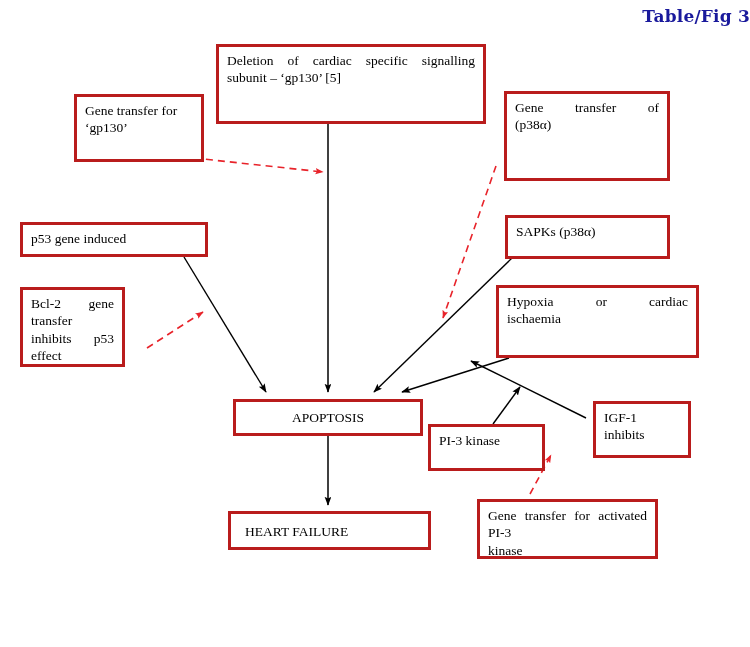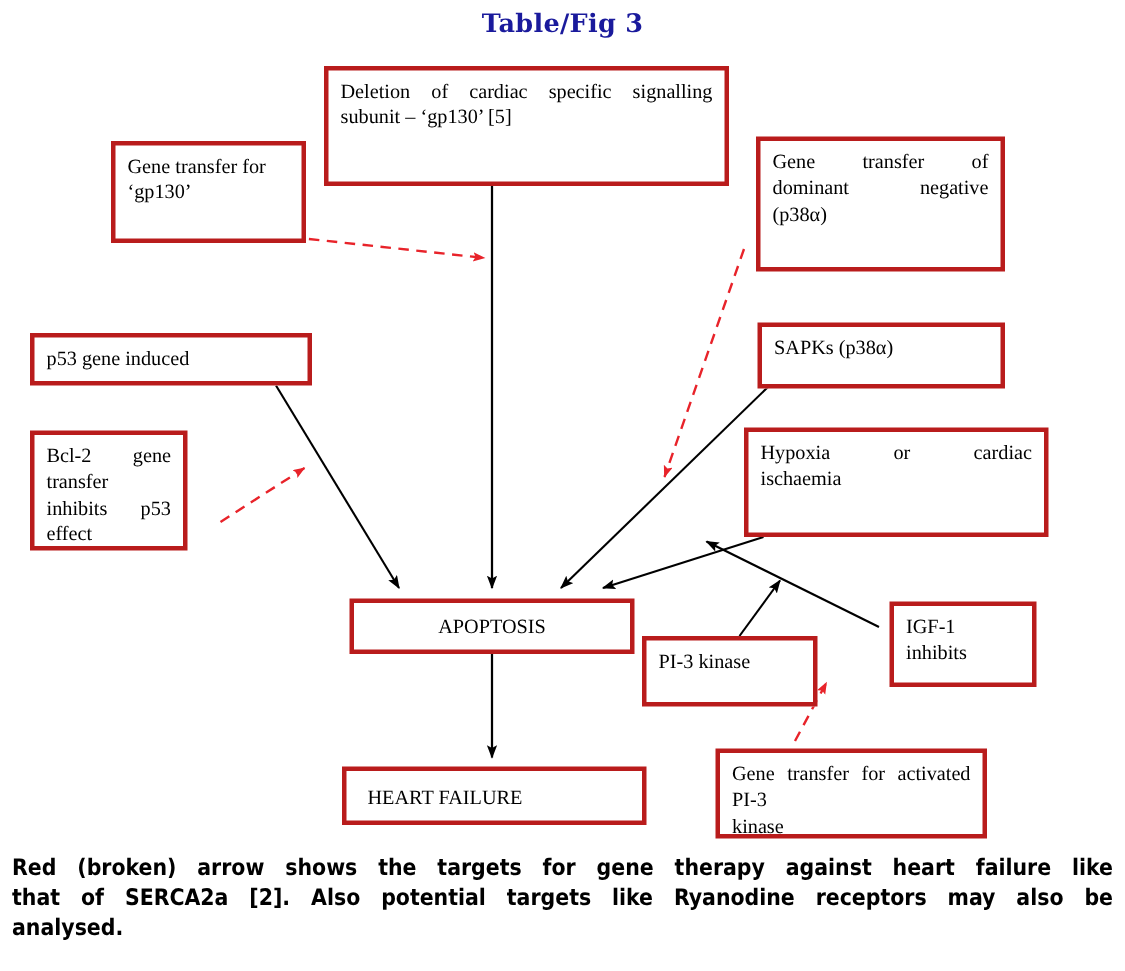--- a/index.html
+++ b/index.html
@@ -1,21 +1,21 @@
 <!DOCTYPE html>
 <html><head>
 <meta charset="utf-8">
 <title>Table/Fig 3</title>
 <style>
   html,body{margin:0;padding:0;background:#ffffff;}
   body{width:750px;height:647px;overflow:hidden;
        font-family:"Liberation Serif","DejaVu Serif",serif;color:#000;}
   #page{position:relative;width:750px;height:647px;background:#fff;}
 
-  .title{position:absolute;left:0;top:6px;width:750px;text-align:center;
+  .title{position:absolute;left:0;top:6px;width:750px;text-align:right;
          font-family:"DejaVu Serif","Liberation Serif",serif;
          font-weight:bold;font-size:17px;color:#1a1a9c;letter-spacing:.2px;}
 
   svg.layer{position:absolute;left:0;top:0;width:750px;height:647px;
             pointer-events:none;}
 
   .box{position:absolute;border:3px solid #b91c1c;background:#fff;
        box-sizing:border-box;font-size:13.5px;line-height:1.28;
        text-align:justify;padding:5px 8px 4px 8px;
        font-family:"Liberation Serif","DejaVu Serif",serif;}
@@ -77,21 +77,20 @@
     <span>subunit – ‘gp130’ [5]</span>
   </div>
 
   <div class="box nojust" style="left:74px;top:94px;width:130px;height:68px;">
     <span>Gene transfer for</span><br>
     <span>‘gp130’</span>
   </div>
 
   <div class="box" style="left:504px;top:91px;width:166px;height:90px;">
     <span class="jline">Gene transfer of</span>
-    <span class="jline">dominant negative</span>
     <span>(p38α)</span>
   </div>
 
   <div class="box nojust" style="left:20px;top:222px;width:188px;height:35px;">
     <span>p53 gene induced</span>
   </div>
 
   <div class="box" style="left:20px;top:287px;width:105px;height:80px;">
     <span class="jline">Bcl-2 gene</span>
     <span>transfer</span>
@@ -123,19 +122,14 @@
   <div class="box nojust" style="left:593px;top:401px;width:98px;height:57px;">
     <span>IGF-1</span><br>
     <span>inhibits</span>
   </div>
 
   <div class="box" style="left:477px;top:499px;width:181px;height:60px;">
     <span class="jline">Gene transfer for activated PI-3</span>
     <span>kinase</span>
   </div>
 
-  <div class="caption">
-    <span>Red (broken) arrow shows the targets for gene therapy against heart failure like</span>
-    <span>that of SERCA2a [2]. Also potential targets like Ryanodine receptors may also be</span>
-    <span class="last">analysed.</span>
-  </div>
 
 </div>
 
 </body></html>

